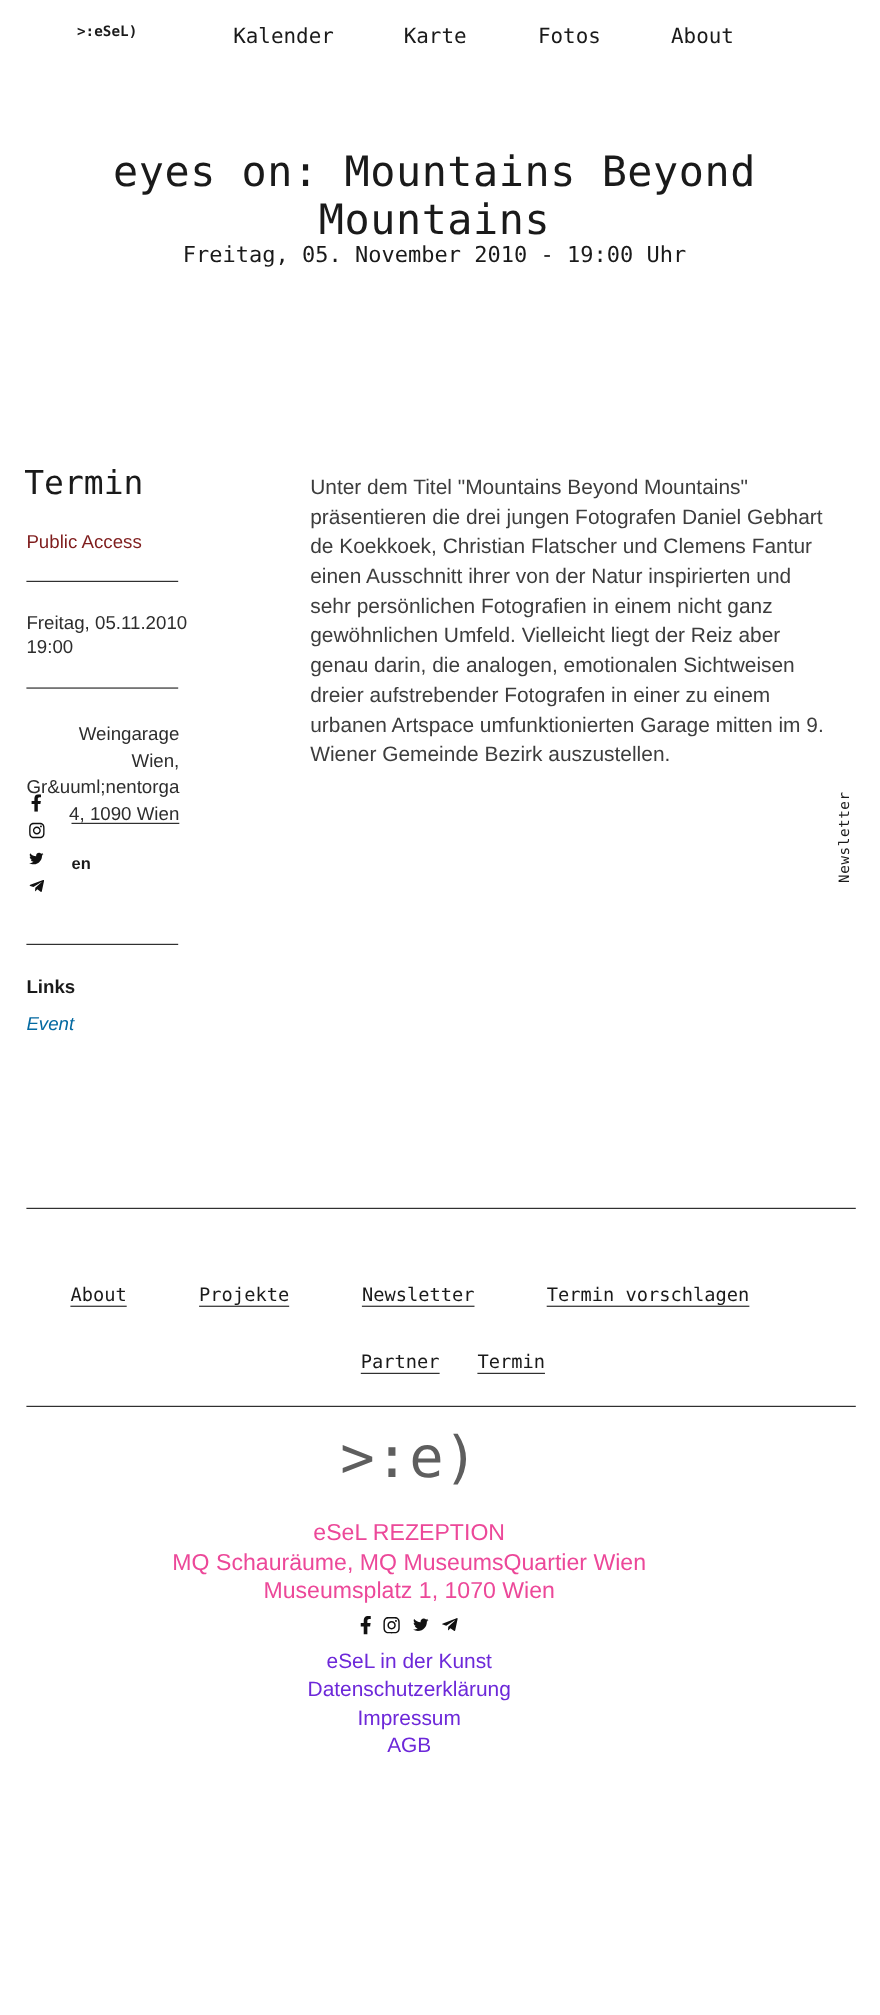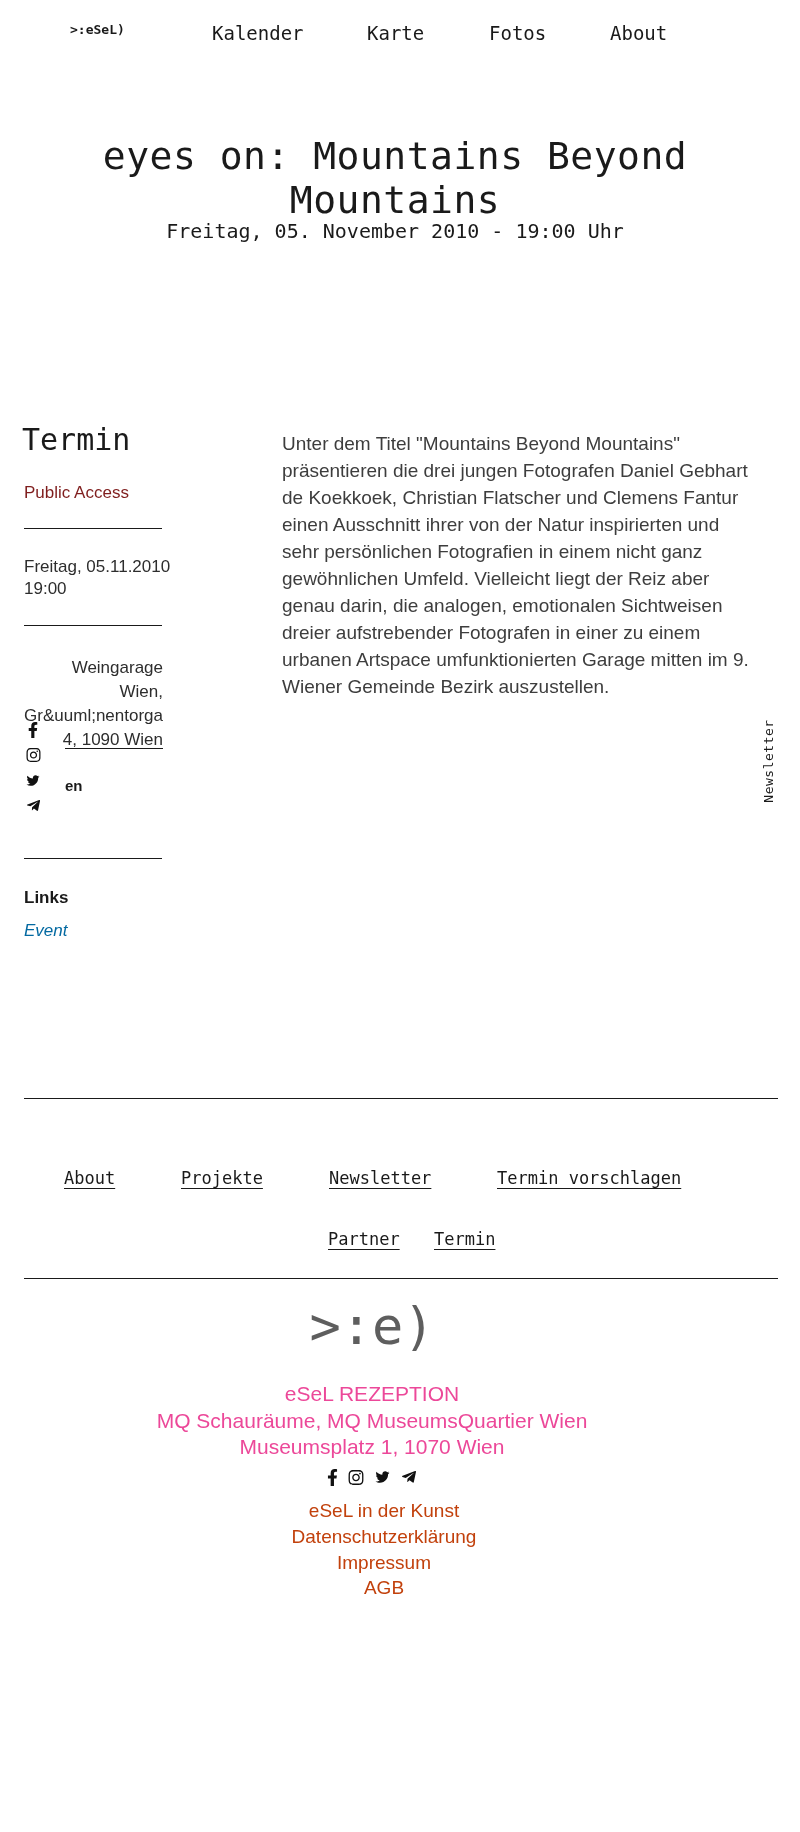--- a/index.html
+++ b/index.html
@@ -63,21 +63,21 @@
   .fnav-5 { top:1229px; left:434px; }
 
   
   .flogo  { position:absolute; top:1296px; left:0; width:744px; text-align:center; font-size:52px; color:#5e5e5e; }
   .fgray  { position:absolute; left:0; width:744px; text-align:center; font-size:21px; color:#ec4899; }
   .forg   { top:1382px; }
   .faddr1 { top:1409px; }
   .faddr2 { top:1435px; }
   .ficons { position:absolute; top:1468px; left:0; width:744px; display:flex; justify-content:center; align-items:center; gap:10px; }
   .ficons a { display:flex; align-items:center; height:18px; }
-  .fblack { position:absolute; left:12px; width:744px; text-align:center; font-size:19px; color:#c2410c; }
+  .fblack { position:absolute; left:0; width:744px; text-align:center; font-size:19px; color:#6d28d9; }
   .flink-0 { top:1500px; } .flink-1 { top:1526px; } .flink-2 { top:1552px; } .flink-3 { top:1577px; }
 
   svg { fill:#111; display:block; }
 </style>
 </head>
 <body>
 
 <a class="nav-logo mono">&gt;:eSeL)</a>
 <a class="nav-item-1 mono">Kalender</a>
 <a class="nav-item-2 mono">Karte</a>

